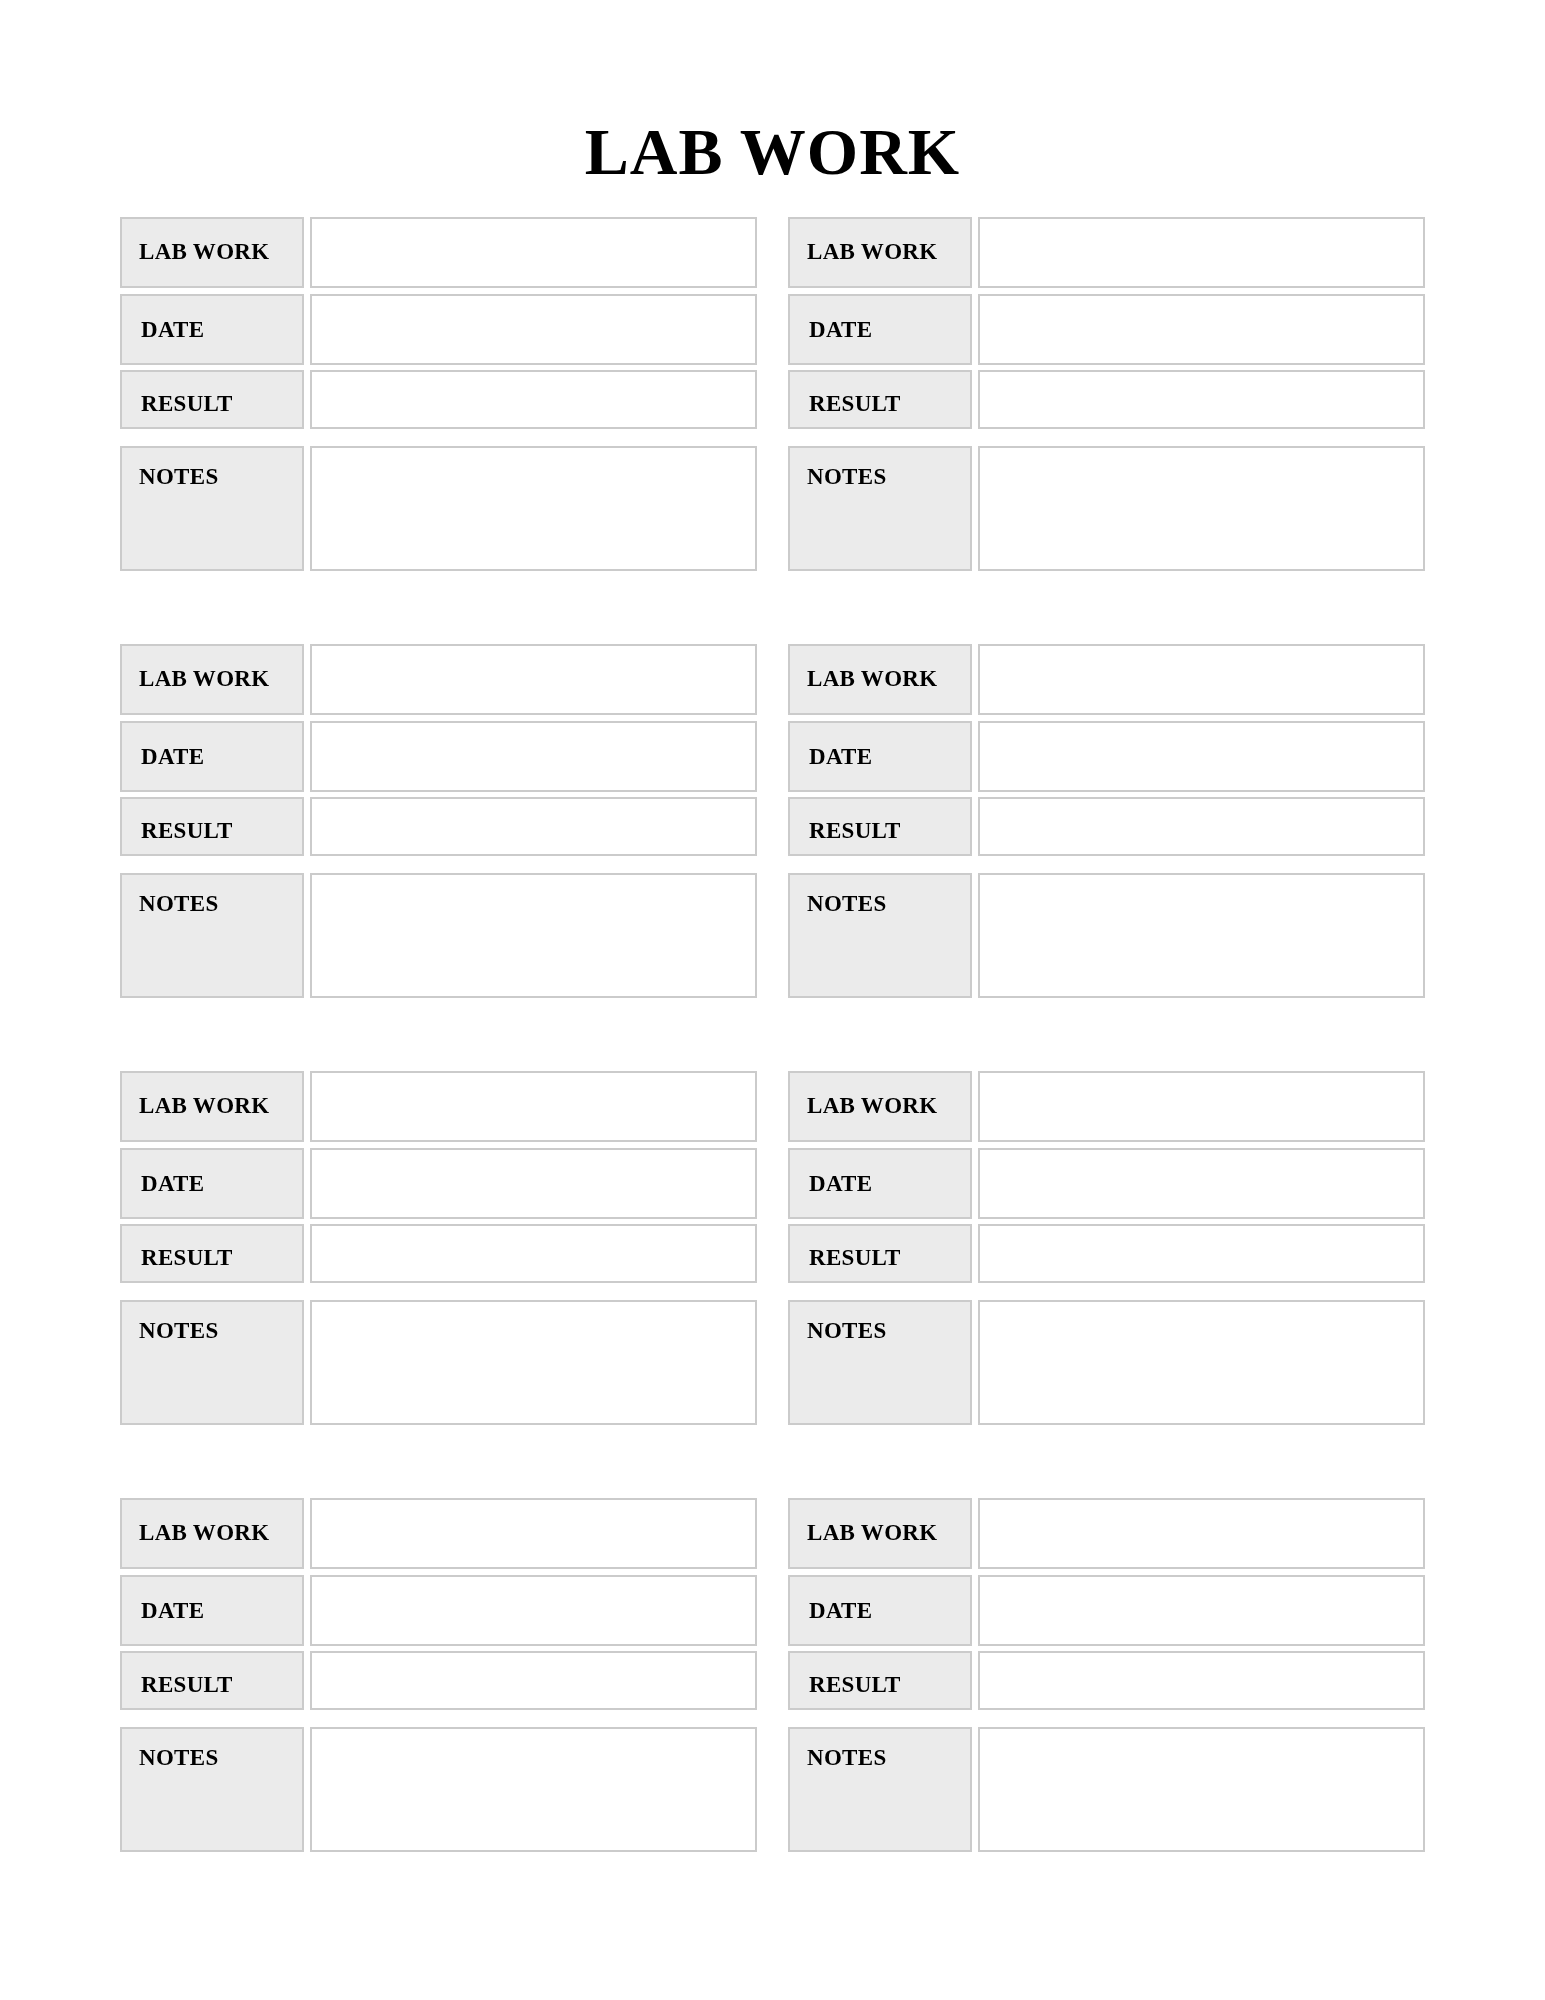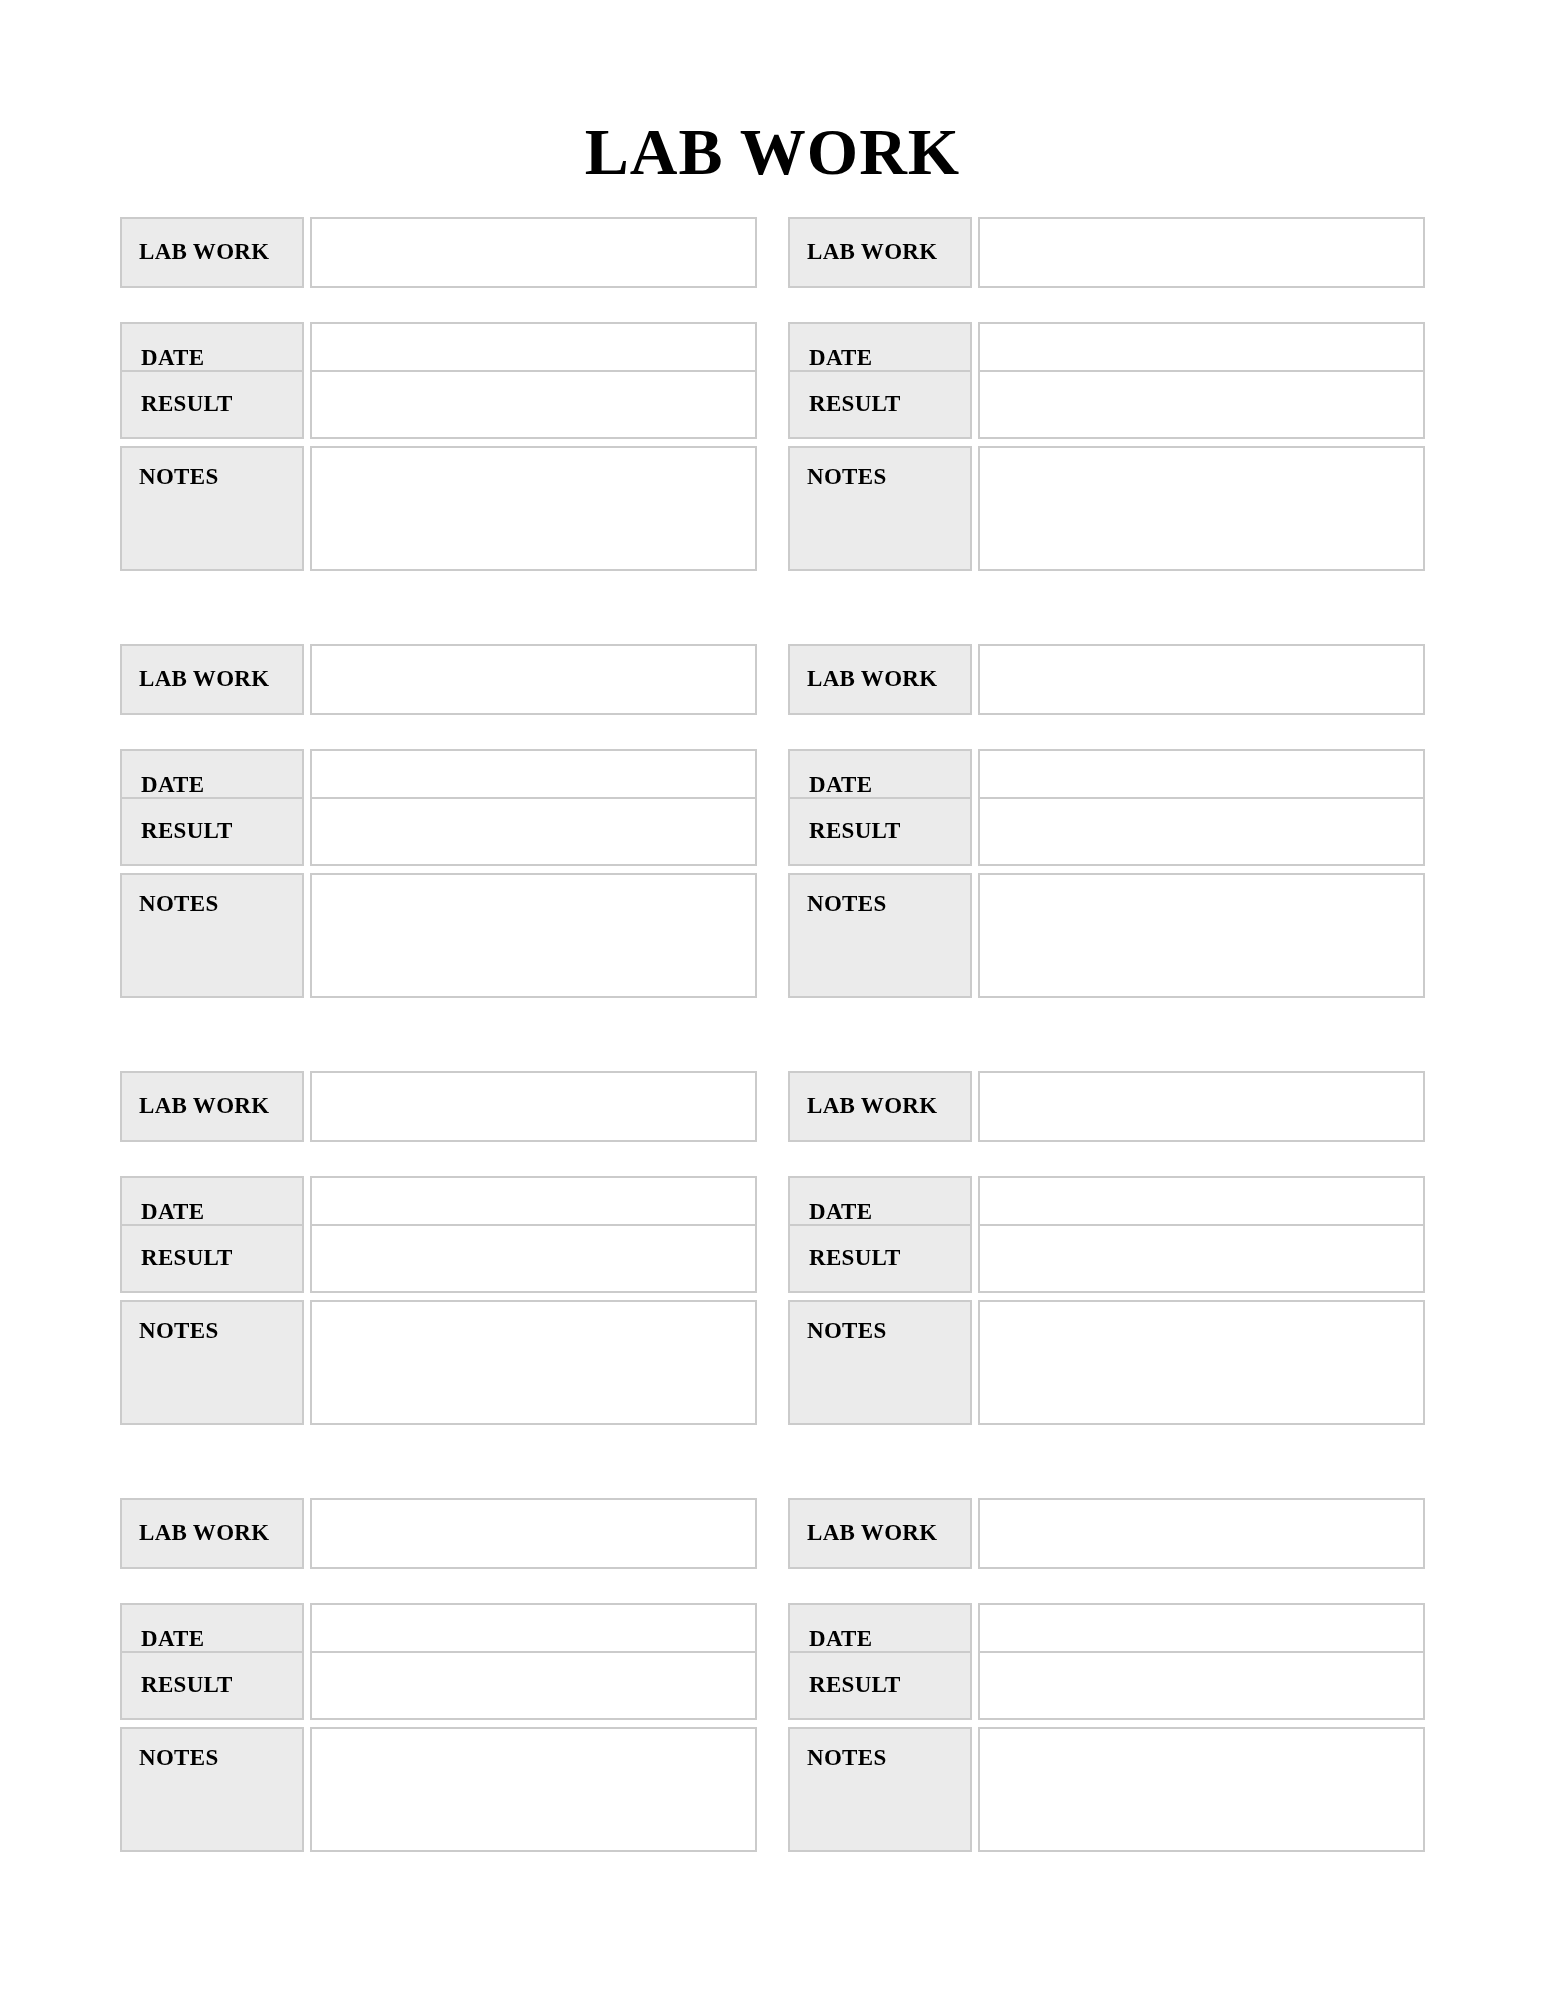--- a/index.html
+++ b/index.html
@@ -4,22 +4,22 @@
 <style>
   html, body { margin:0; padding:0; background:#ffffff; }
   body { width:1545px; height:2000px; position:relative; font-family:"Liberation Serif", "DejaVu Serif", serif; color:#000; }
   .title { position:absolute; left:0; width:1545px; top:112px; text-align:center; font-size:66px; font-weight:bold; line-height:80px; letter-spacing:1px; }
   .block { position:absolute; width:636px; height:388px; }
   .cell { position:absolute; box-sizing:border-box; border:2px solid #cbcbcb; }
   .label { background:#ebebeb; left:0; width:184px; }
   .value { background:#ffffff; left:190px; width:447px; }
   .label span { position:absolute; left:17px; font-size:23px; font-weight:bold; letter-spacing:0.3px; white-space:nowrap; }
   .r0 { top:0; height:71px; }
-  .r1 { top:77px; height:71px;margin-top:28px; }
-  .r2 { top:153px; height:69px; }
+  .r1 { top:77px; height:71px; }
+  .r2 { top:153px; height:59px; }
   .r3 { top:229px; height:125px; }
   .r0 span, .r1 span, .r2 span { top:20px; }
   .r1 span { top:21px; left:19px; }
   .r2 span { top:19px; left:19px; }
   .r3 span { top:16px; }
 </style>
 </head>
 <body>
 
 <div class="title">LAB WORK</div>

